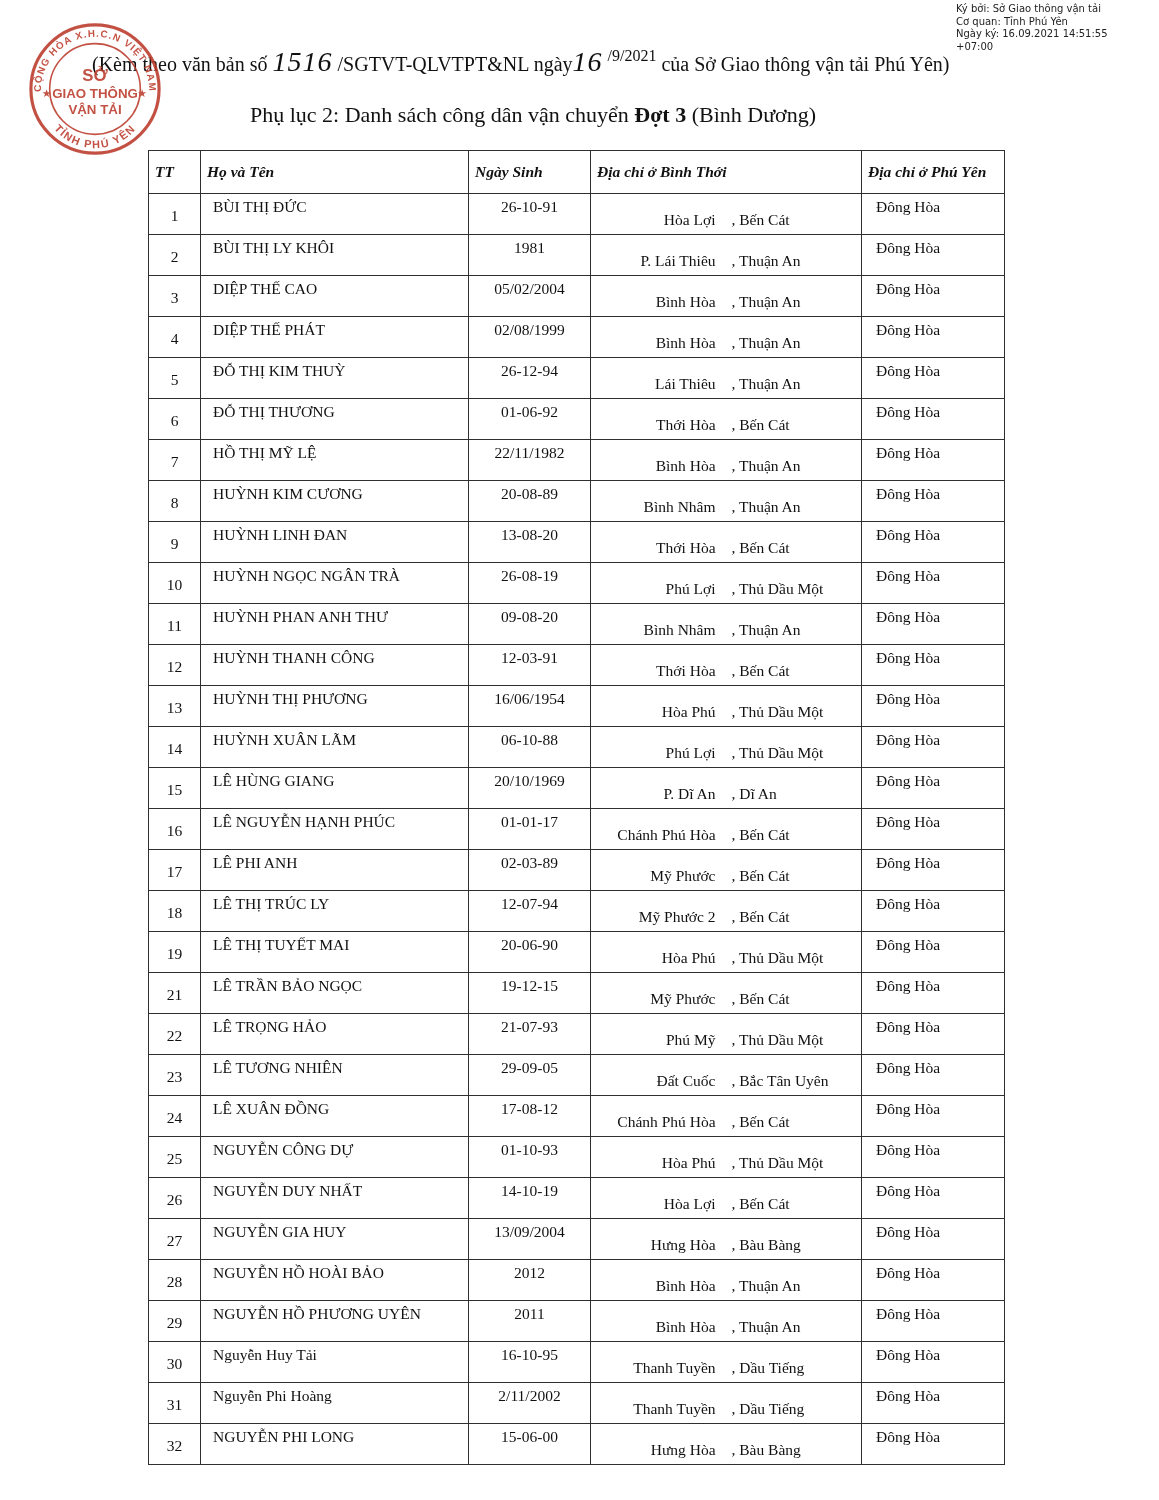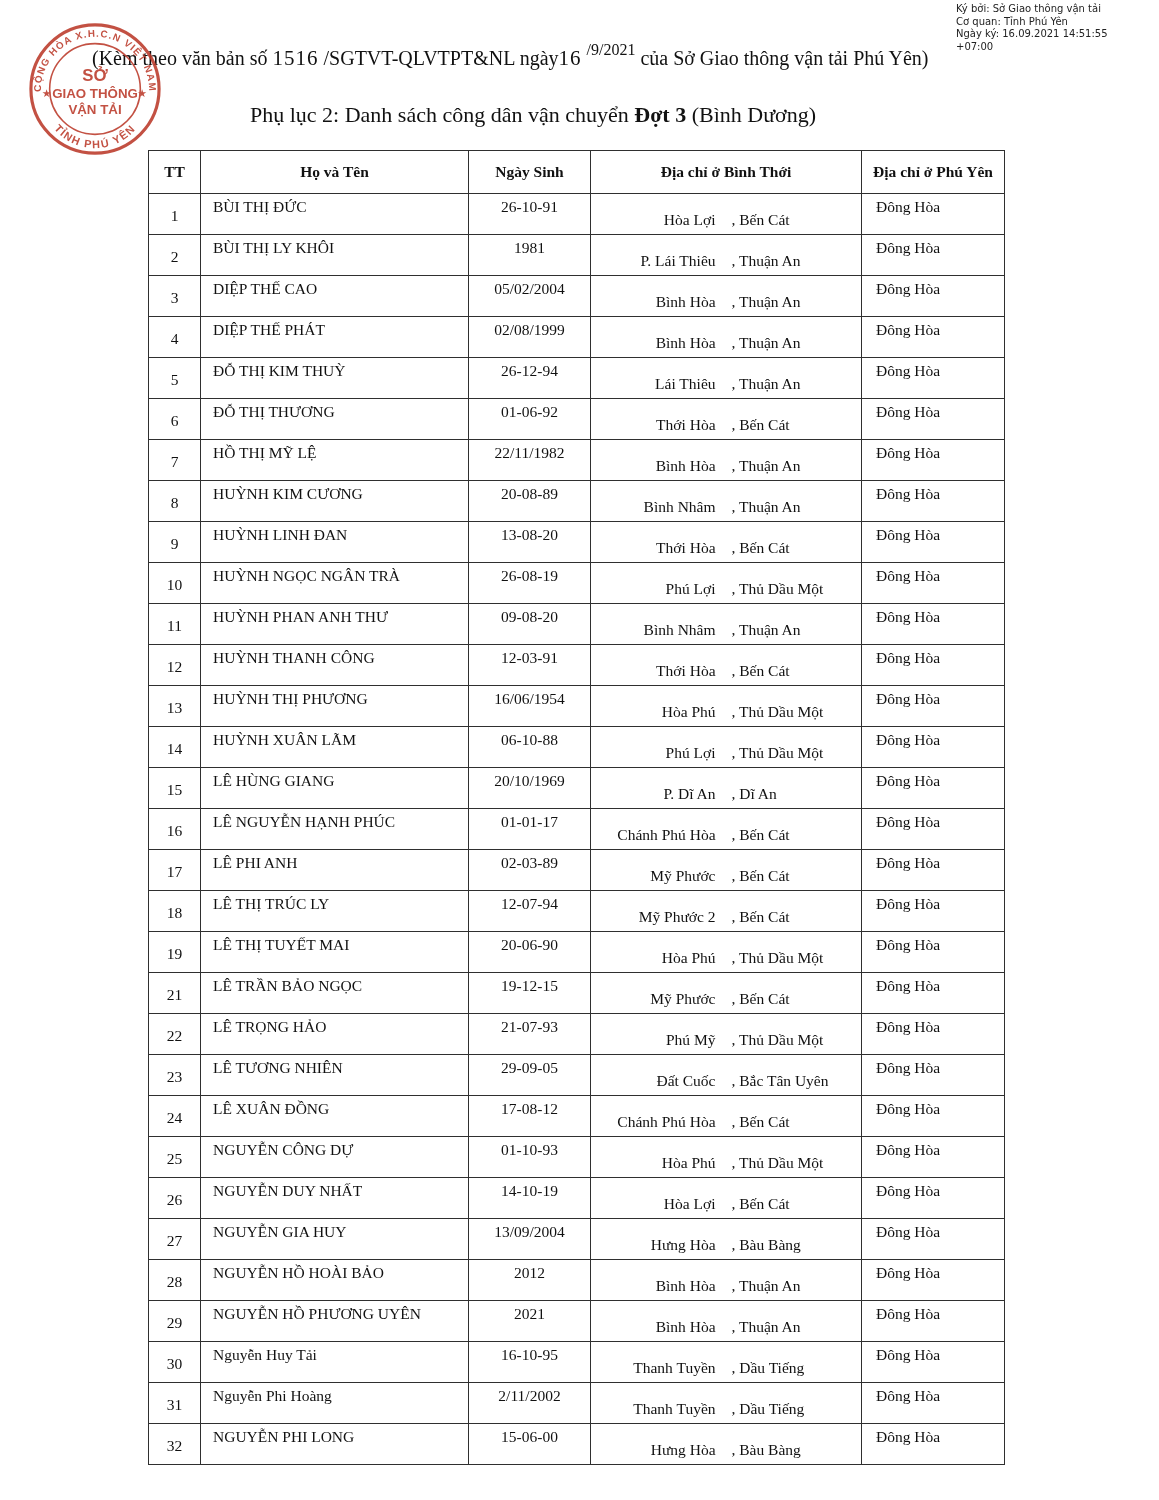--- a/index.html
+++ b/index.html
@@ -31,21 +31,22 @@
 
   
   .doc-line {
     position:absolute; left:92px; top:46px;
     width:1030px;
     font-size:20px;
     white-space:nowrap;
     z-index:1;
   }
   .doc-line .doc-num {
-    font-size:21px;
+    font-style:italic;
+    font-size:28px;
     letter-spacing:1px;
   }
   .doc-line .raised {
     position:relative; top:-10px;
     font-size:16px;
   }
 
   
   .title-line {
     position:absolute; left:0; top:102px;
@@ -63,24 +64,25 @@
     width:856px;
   }
   .data-table th, .data-table td {
     border:1px solid #2f2f2f;
     overflow:hidden;
   }
   .data-table thead th {
     height:40px;
     font-size:15.5px;
     font-weight:bold;
-    text-align:center;
+    text-align:left;
     vertical-align:middle;
     padding:1px 6px;
     line-height:1.3;
+    font-style:italic;
   }
   .data-table tbody td { height:35px; font-size:15.5px; }
   .c-tt   { text-align:center; vertical-align:middle; font-size:15px; padding-top:4px; }
   .c-name { vertical-align:top; padding:4px 4px 0 12px; }
   .c-dob  { text-align:center; vertical-align:top; padding-top:4px; }
   .c-addr { vertical-align:bottom; padding:0 4px 5px 4px; }
   .c-addr .ward {
     display:inline-block;
     width:46%;
     text-align:right;
@@ -337,21 +339,21 @@
         <tr>
           <td class="c-tt">28</td>
           <td class="c-name">NGUYỄN HỒ HOÀI BẢO</td>
           <td class="c-dob">2012</td>
           <td class="c-addr"><span class="ward">Bình Hòa</span><span class="district">, Thuận An</span></td>
           <td class="c-py">Đông Hòa</td>
         </tr>
         <tr>
           <td class="c-tt">29</td>
           <td class="c-name">NGUYỄN HỒ PHƯƠNG UYÊN</td>
-          <td class="c-dob">2021</td>
+          <td class="c-dob">2011</td>
           <td class="c-addr"><span class="ward">Bình Hòa</span><span class="district">, Thuận An</span></td>
           <td class="c-py">Đông Hòa</td>
         </tr>
         <tr>
           <td class="c-tt">30</td>
           <td class="c-name">Nguyễn Huy Tải</td>
           <td class="c-dob">16-10-95</td>
           <td class="c-addr"><span class="ward">Thanh Tuyền</span><span class="district">, Dầu Tiếng</span></td>
           <td class="c-py">Đông Hòa</td>
         </tr>

